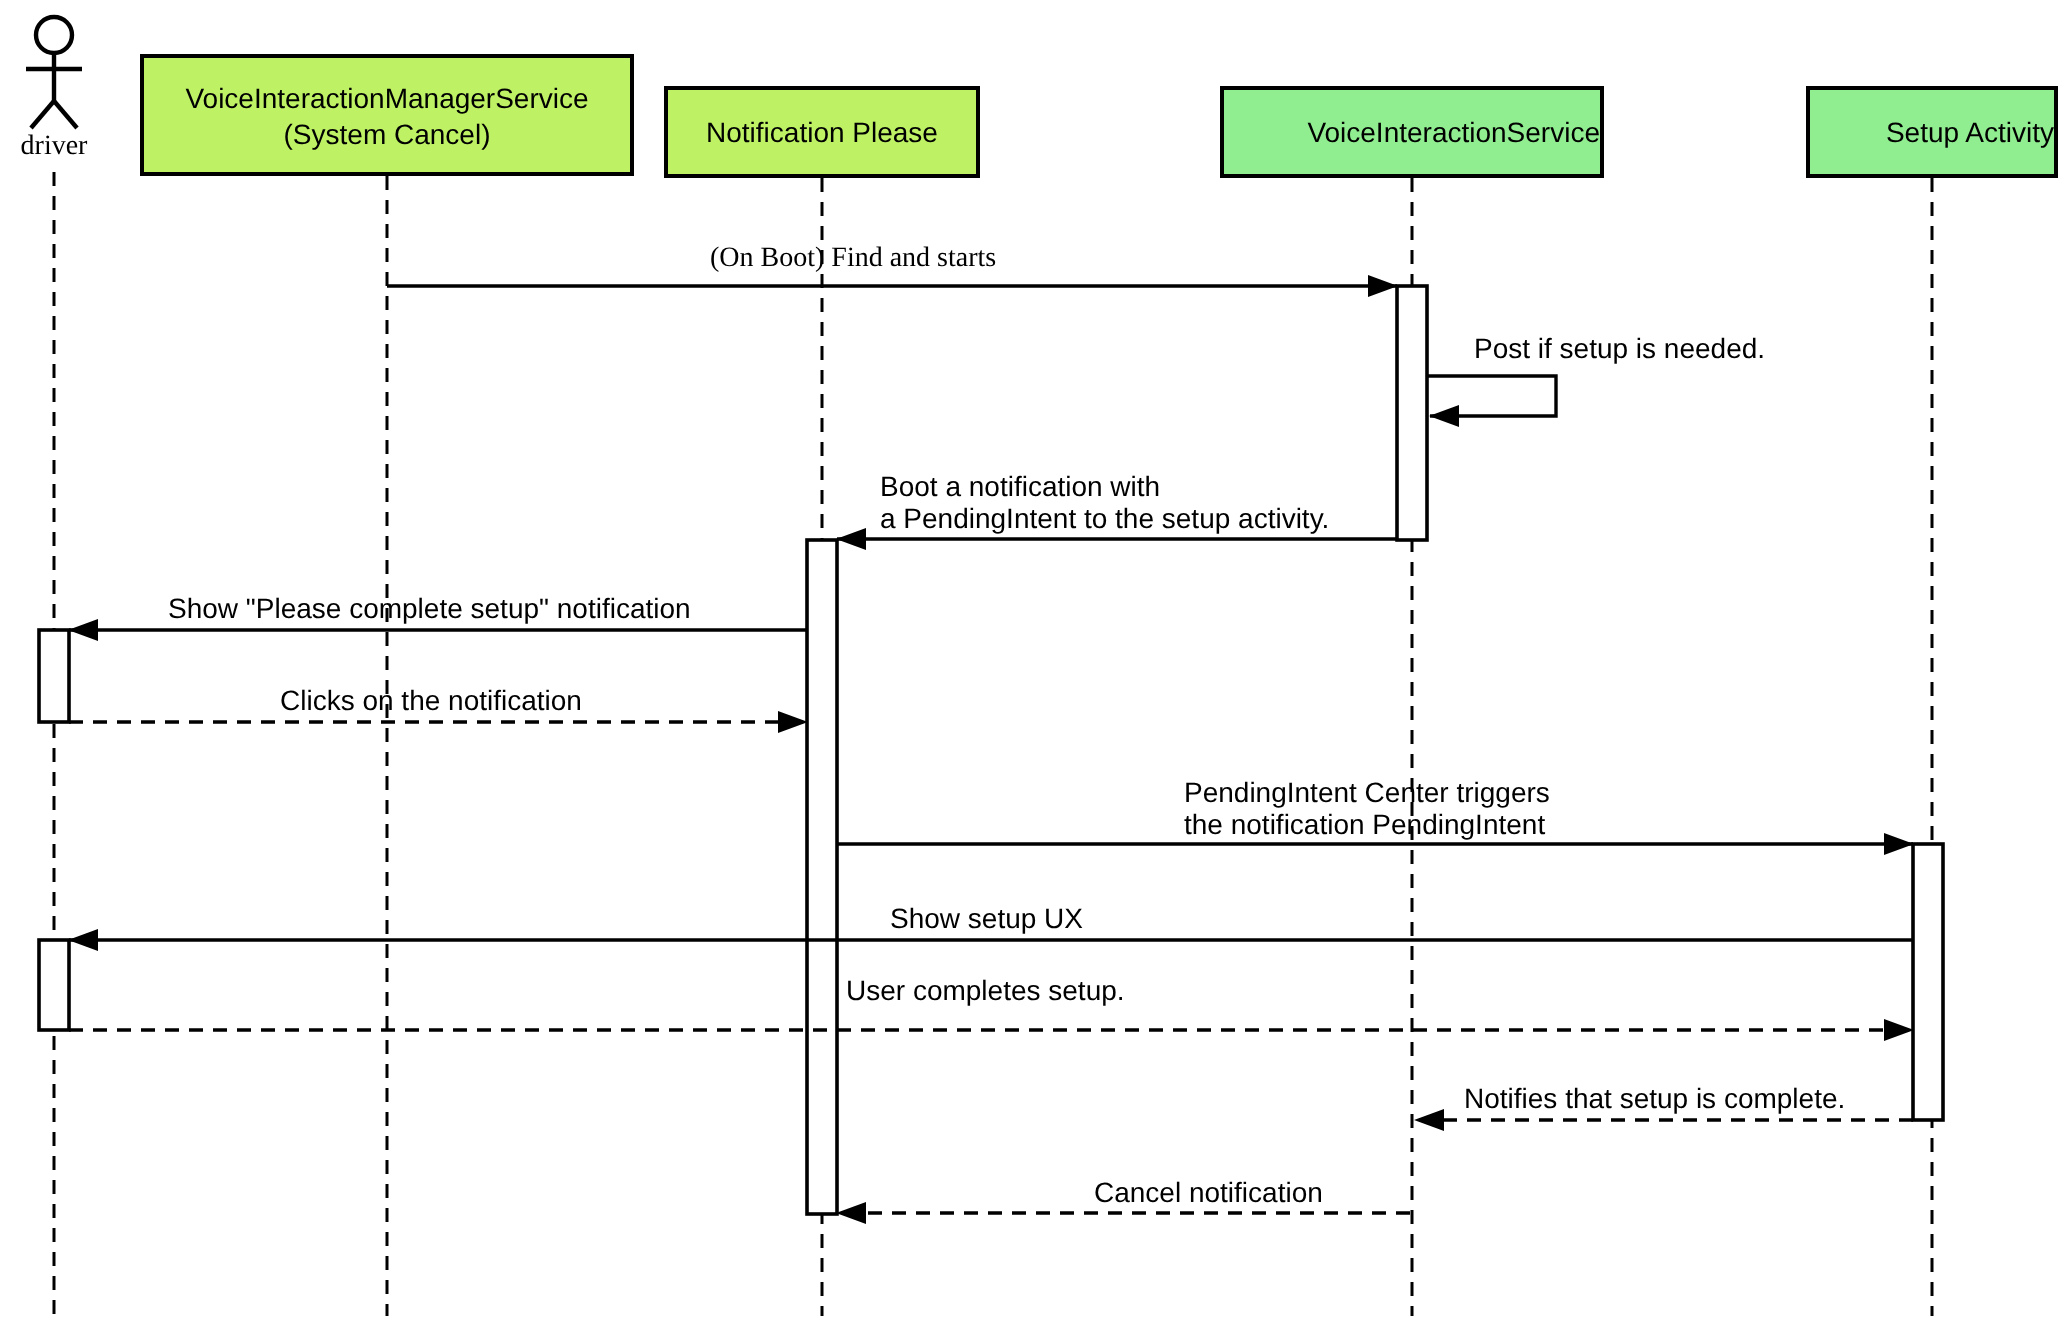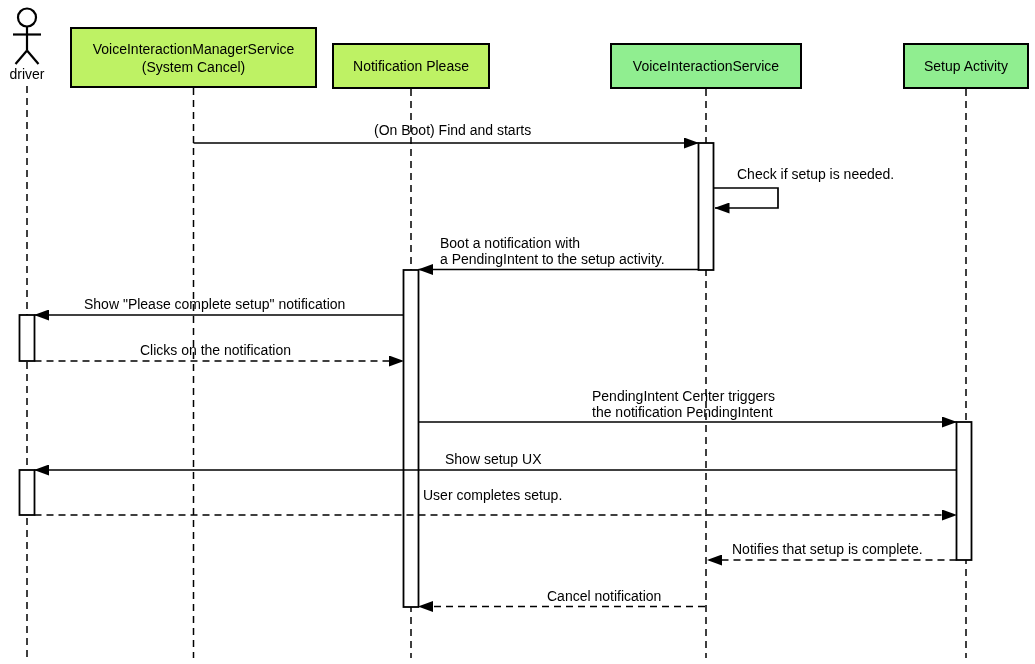--- a/index.html
+++ b/index.html
@@ -19,32 +19,33 @@
     display: flex;
     flex-direction: column;
     align-items: center;
     justify-content: center;
     text-align: center;
     font-size: 14px;
     line-height: 18px;
     box-sizing: border-box;
   }
   .pbox.cyan  { background: #bef264; }
-  .pbox.green { background: #90EE90; }
+  .pbox.green { background: #90EE90; align-items: flex-end; }
   .msg-label {
     position: absolute;
     font-size: 14px;
     line-height: 16px;
     white-space: nowrap;
   }
   .actor-label {
     position: absolute;
     font-size: 14px;
     text-align: center;
     white-space: nowrap;
+    font-family: Liberation Serif, serif;
   }
 </style>
 </head>
 <body>
 
 <div class="stage">
 
   <svg width="1035" height="664" viewBox="0 0 1035 664">
     <defs>
       <marker id="arr" viewBox="0 0 15 11" refX="14.5" refY="5.5" markerWidth="15" markerHeight="11" orient="auto" markerUnits="userSpaceOnUse">
@@ -99,23 +100,23 @@
   <div class="pbox cyan" style="left:332px; top:43px; width:158px; height:46px;">
     <span>Notification Please</span>
   </div>
   <div class="pbox green" style="left:610px; top:43px; width:192px; height:46px;">
     <span>VoiceInteractionService</span>
   </div>
   <div class="pbox green" style="left:903px; top:43px; width:126px; height:46px;">
     <span>Setup Activity</span>
   </div>
 
-  <div class="msg-label" style="left:374px; top:122px;">(On Boot) Find and starts</div>
+  <div class="msg-label" style="left:355px; top:122px;font-family:Liberation Serif, serif;">(On Boot) Find and starts</div>
 
-  <div class="msg-label" style="left:737px; top:166px;">Check if setup is needed.</div>
+  <div class="msg-label" style="left:737px; top:166px;">Post if setup is needed.</div>
 
   <div class="msg-label" style="left:440px; top:235px;">
     <div>Boot a notification with</div>
     <div>a PendingIntent to the setup activity.</div>
   </div>
 
   <div class="msg-label" style="left:84px; top:296px;">Show "Please complete setup" notification</div>
 
   <div class="msg-label" style="left:140px; top:342px;">Clicks on the notification</div>
 

